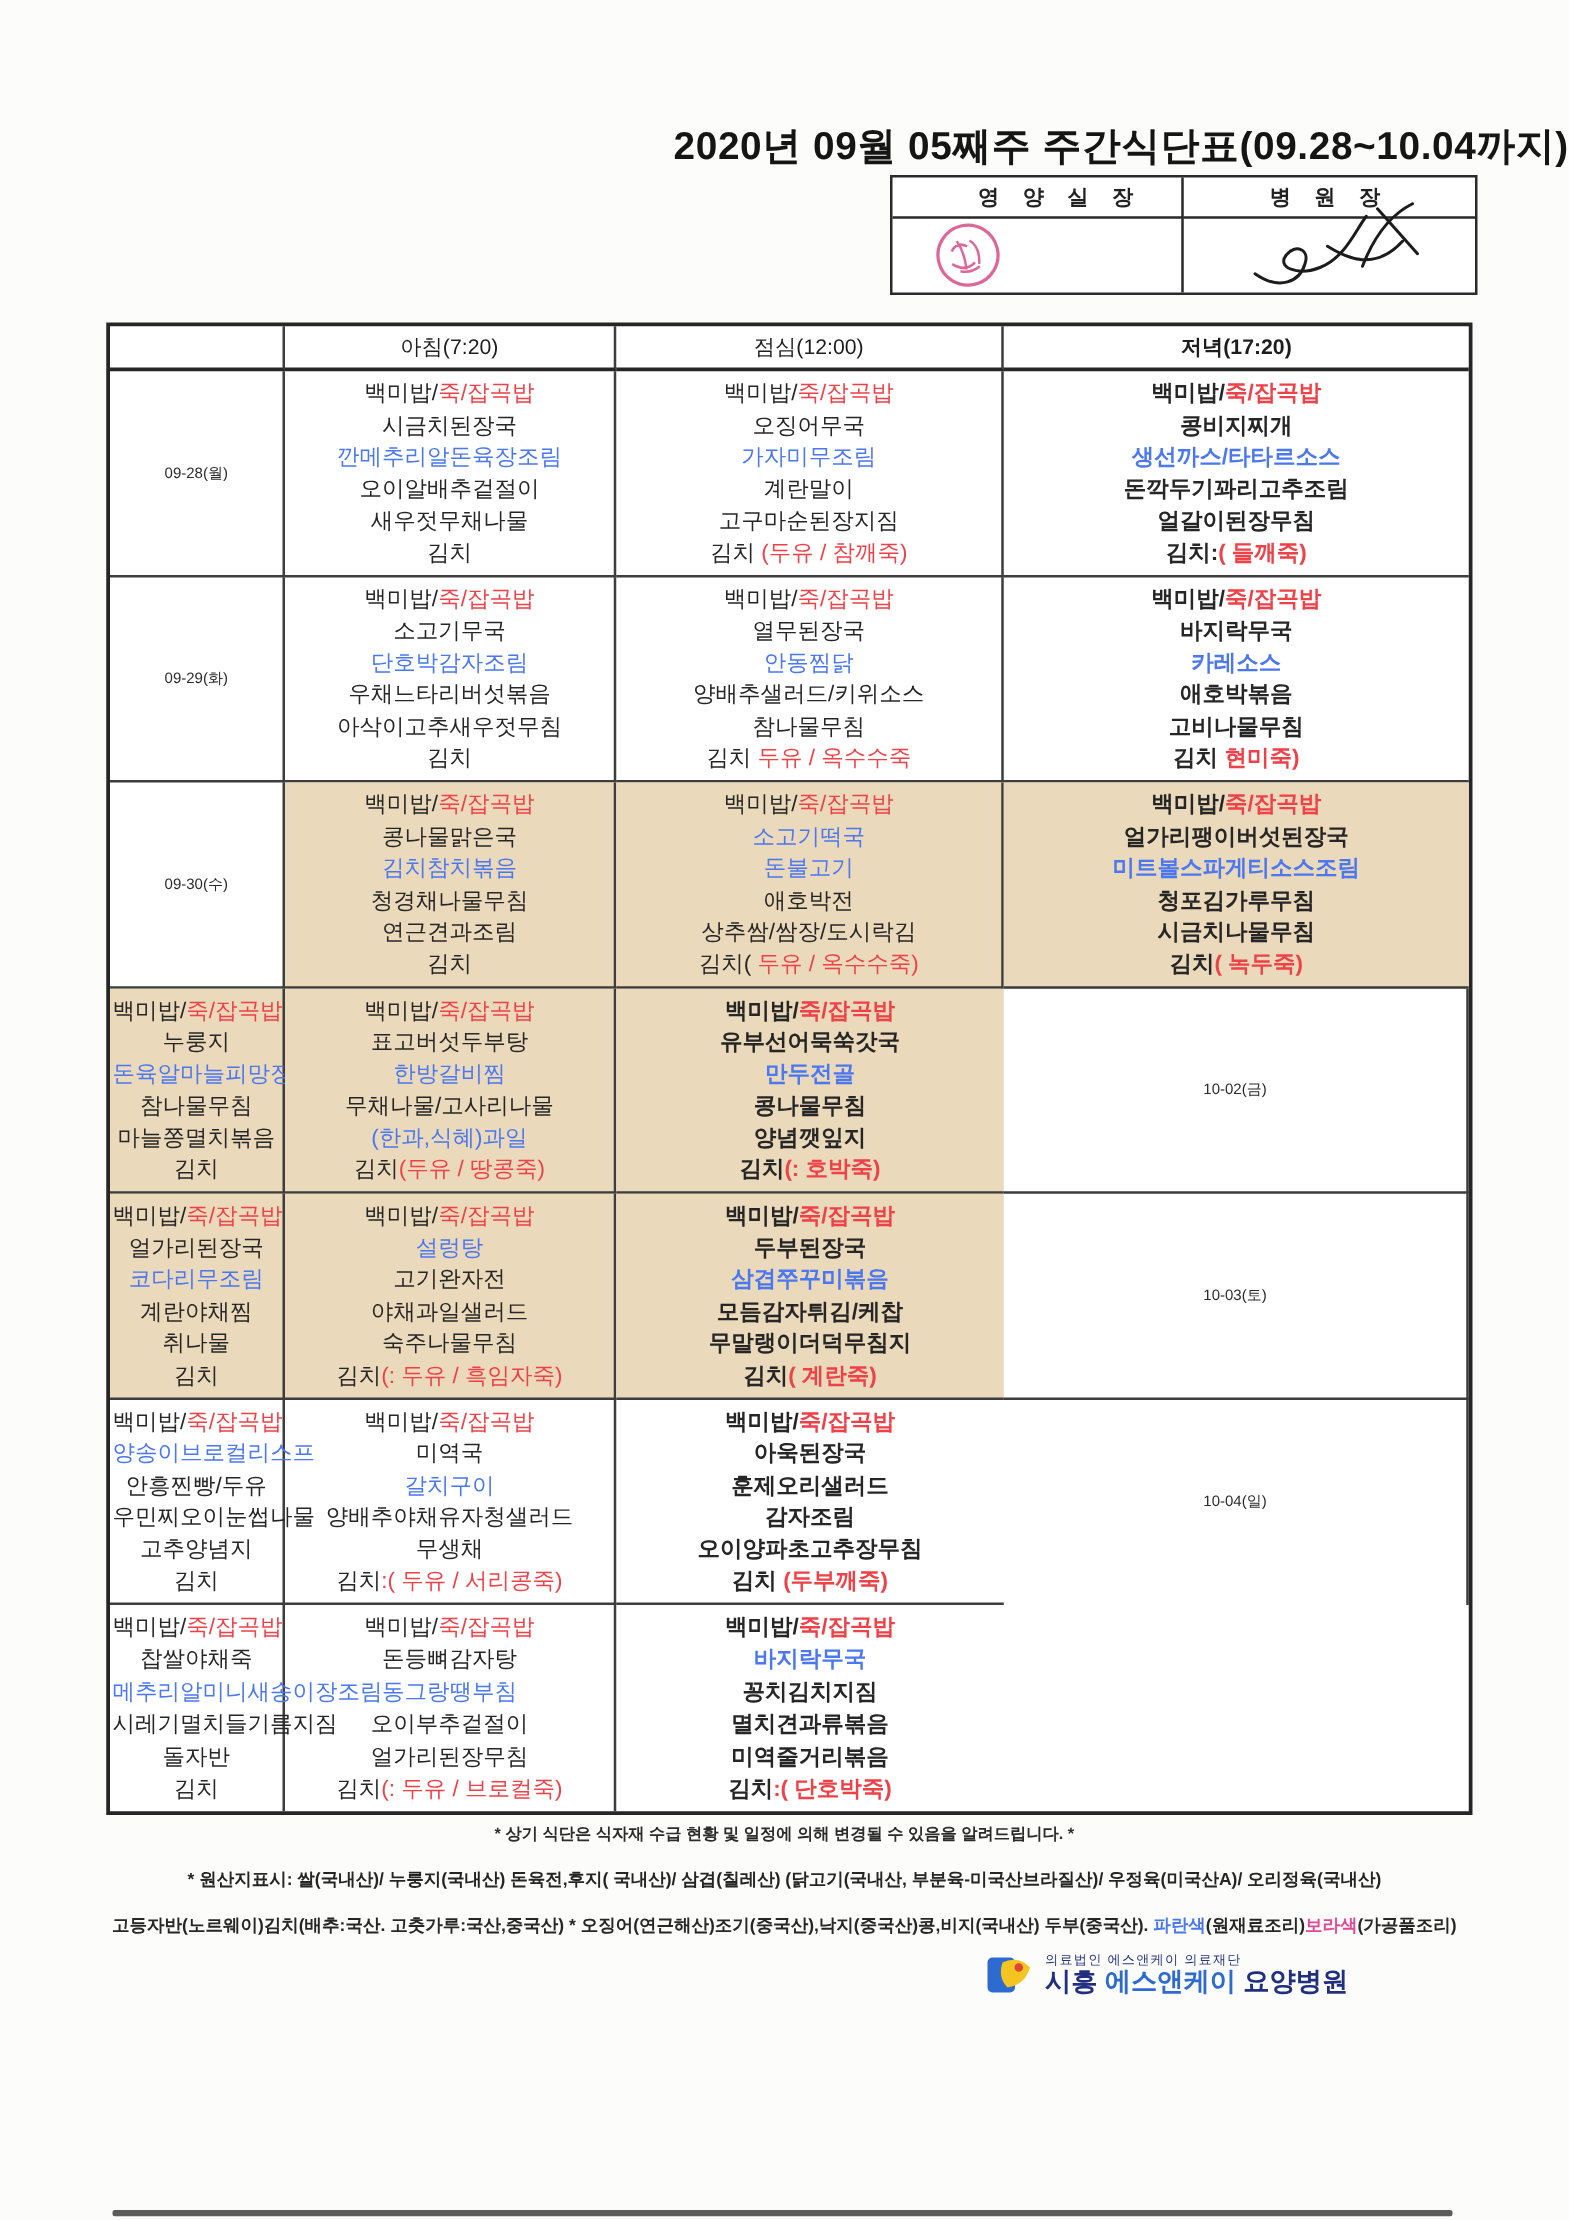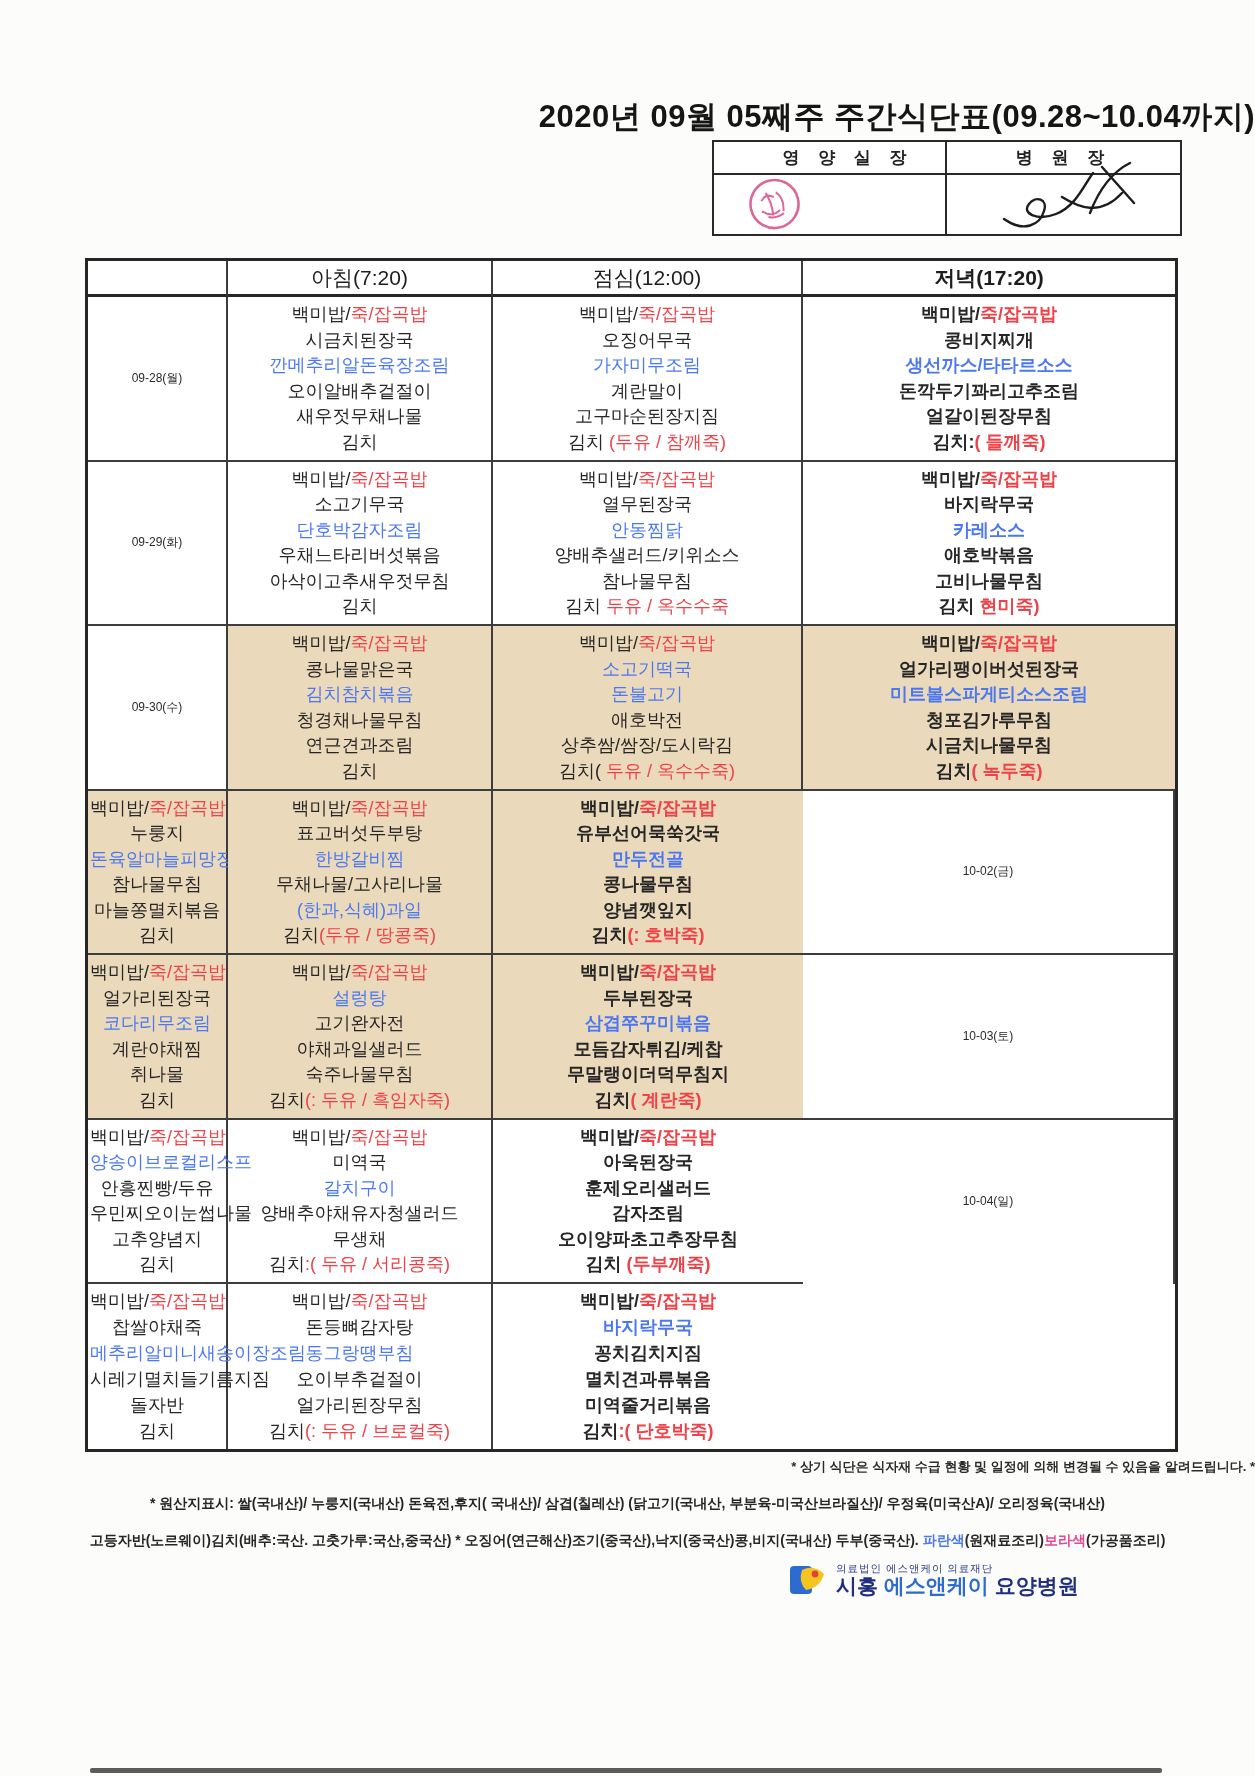--- a/index.html
+++ b/index.html
@@ -32,32 +32,32 @@
     position:absolute;left:85px;top:258px;width:1087px;
     border:3px solid #262626;background:#fff;
     display:grid;
     grid-template-columns:140px 265px 310px 1fr;
     grid-template-rows:36px repeat(7,164.5px);
   }
   .cell{border-right:2px solid #3d3d3d;border-bottom:2px solid #3d3d3d;min-width:0;}
   .no-r{border-right:none;font-weight:bold;}
   .no-b{border-bottom:none;}
   .hcell{display:flex;align-items:center;justify-content:center;
-    font-size:21px;color:#1d1d1d;border-bottom:3px solid #262626;}
+    font-size:17px;color:#1d1d1d;border-bottom:3px solid #262626;}
   .date-cell{display:flex;align-items:center;justify-content:center;font-size:12px;color:#2a2a2a;}
   .meal-cell{display:flex;flex-direction:column;justify-content:space-evenly;
     text-align:center;font-size:18px;padding:3px 2px;line-height:1.25;}
   .hl{background:#ead9ba;}
   .line{white-space:nowrap;}
   .c-k{color:#262626;}
   .c-r{color:#ee4248;}
   .c-b{color:#4b78f1;}
   .c-p{color:#e04a96;}
   
-  .note1{position:absolute;top:1458px;left:0;width:100%;text-align:right;
+  .note1{position:absolute;top:1458px;left:0;width:100%;text-align:center;
     font-size:13px;font-weight:700;color:#2b2b2b;}
   .note2{position:absolute;top:1495px;left:0;width:100%;text-align:center;
     font-size:14px;font-weight:700;color:#252525;}
   .note3{position:absolute;top:1532px;left:0;width:100%;text-align:center;
     font-size:14px;font-weight:700;color:#252525;}
   
   .logo{position:absolute;left:788px;top:1560px;display:flex;align-items:center;gap:8px;}
   .logo-texts{display:flex;flex-direction:column;line-height:1.15;justify-content:center;}
   .logo-line1{font-size:10.5px;color:#27357f;letter-spacing:1px;}
   .logo-line2{font-size:21px;font-weight:800;}

